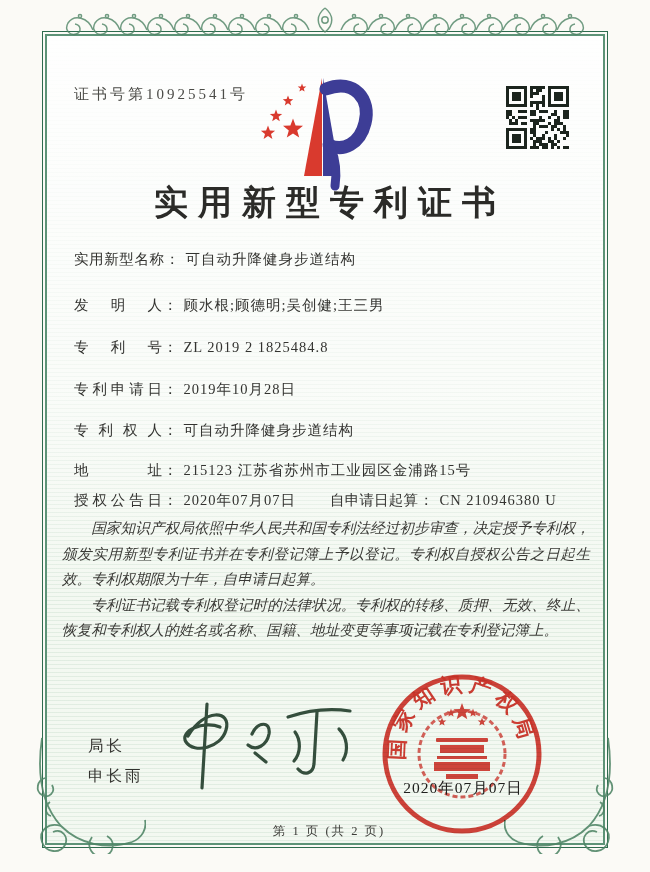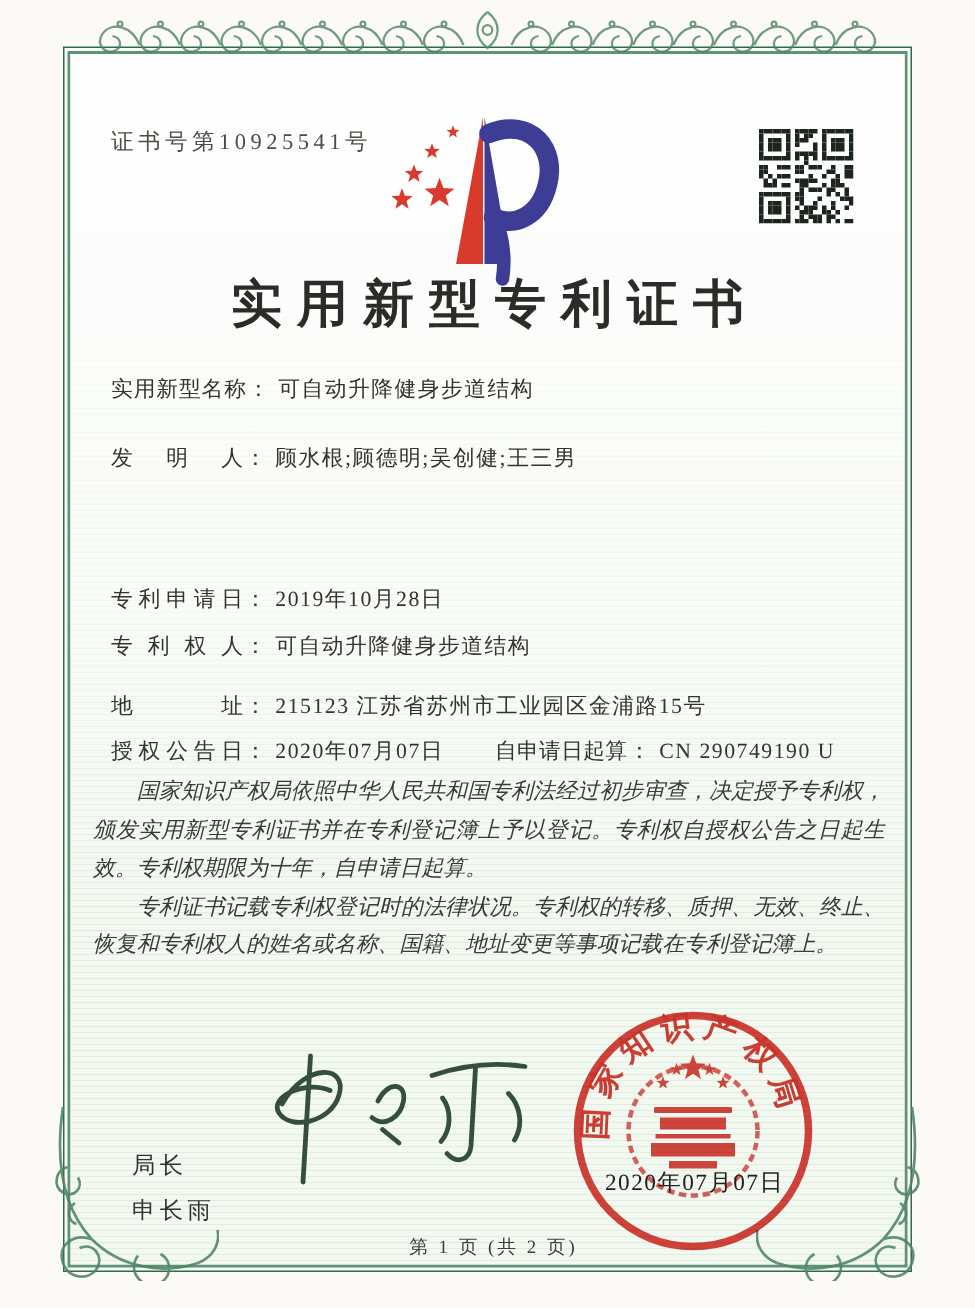--- a/index.html
+++ b/index.html
@@ -31,21 +31,21 @@
   .frow{position:absolute;left:74px;font-size:14.5px;color:#333330;white-space:nowrap;}
   .flabel{display:inline-block;width:88px;text-align:justify;text-align-last:justify;vertical-align:bottom;}
   .colon{margin:0 6px 0 1px;}
   .fvalue{letter-spacing:1px;}
   .grant-right{position:absolute;left:256px;top:0;}
 
   .body-text{position:absolute;left:62px;top:516px;width:528px;font-size:14.6px;line-height:25.5px;
     color:#3a3a36;text-align:justify;}
   .body-text p{margin:0;text-indent:2em;font-style:italic;}
 
-  .director{position:absolute;left:88px;top:731px;font-size:15.5px;letter-spacing:3px;color:#32322e;line-height:30px;margin-top:32px;}
+  .director{position:absolute;left:88px;top:731px;font-size:15.5px;letter-spacing:3px;color:#32322e;line-height:30px;}
   .signature{position:absolute;left:160px;top:700px;width:210px;height:100px;}
 
   .seal{position:absolute;left:376px;top:666px;width:172px;height:182px;mix-blend-mode:multiply;}
   .seal-date{position:absolute;left:388px;top:778px;width:150px;text-align:center;font-size:15.5px;
     letter-spacing:1px;color:#20201e;}
 
   .footer{position:absolute;left:4px;top:823px;width:100%;text-align:center;font-size:12.5px;
     letter-spacing:2px;color:#3c3c38;}
 </style>
 </head>
@@ -361,32 +361,35 @@
     </svg>
 
   <div class="title">实用新型专利证书</div>
 
   <div class="frow" style="top:250px">
     <span class="flabel" style="width:90px">实用新型名称</span><span class="colon">：</span><span class="fvalue">可自动升降健身步道结构</span>
   </div>
   <div class="frow" style="top:296px">
     <span class="flabel">发明人</span><span class="colon">：</span><span class="fvalue">顾水根;顾德明;吴创健;王三男</span>
   </div>
-  <div class="frow" style="top:390px">
+  <div class="frow" style="top:338px">
+    <span class="flabel">专利号</span><span class="colon">：</span><span class="fvalue">ZL 2019 2 1825484.8</span>
+  </div>
+  <div class="frow" style="top:380px">
     <span class="flabel">专利申请日</span><span class="colon">：</span><span class="fvalue">2019年10月28日</span>
   </div>
   <div class="frow" style="top:421px">
     <span class="flabel">专利权人</span><span class="colon">：</span><span class="fvalue">可自动升降健身步道结构</span>
   </div>
   <div class="frow" style="top:461px">
     <span class="flabel">地址</span><span class="colon">：</span><span class="fvalue">215123 江苏省苏州市工业园区金浦路15号</span>
   </div>
   <div class="frow" style="top:491px">
     <span class="flabel">授权公告日</span><span class="colon">：</span><span class="fvalue">2020年07月07日</span>
-    <span class="grant-right"><span class="flabel">自申请日起算</span><span class="colon">：</span><span class="fvalue">CN 290749190 U</span></span>
+    <span class="grant-right"><span class="flabel">自申请日起算</span><span class="colon">：</span><span class="fvalue">CN 210946380 U</span></span>
   </div>
 
   <div class="body-text">
     <p>国家知识产权局依照中华人民共和国专利法经过初步审查，决定授予专利权，颁发实用新型专利证书并在专利登记簿上予以登记。专利权自授权公告之日起生效。专利权期限为十年，自申请日起算。</p>
     <p>专利证书记载专利权登记时的法律状况。专利权的转移、质押、无效、终止、恢复和专利权人的姓名或名称、国籍、地址变更等事项记载在专利登记簿上。</p>
   </div>
 
   <div class="director">
     <div>局长</div>
     <div>申长雨</div>

